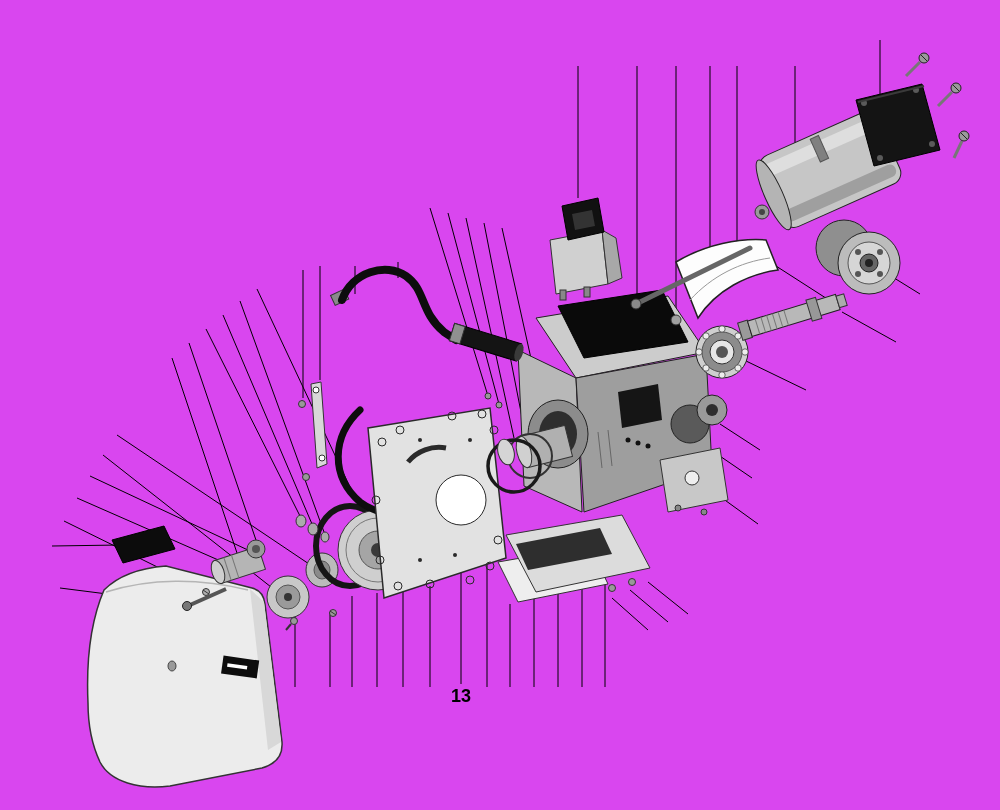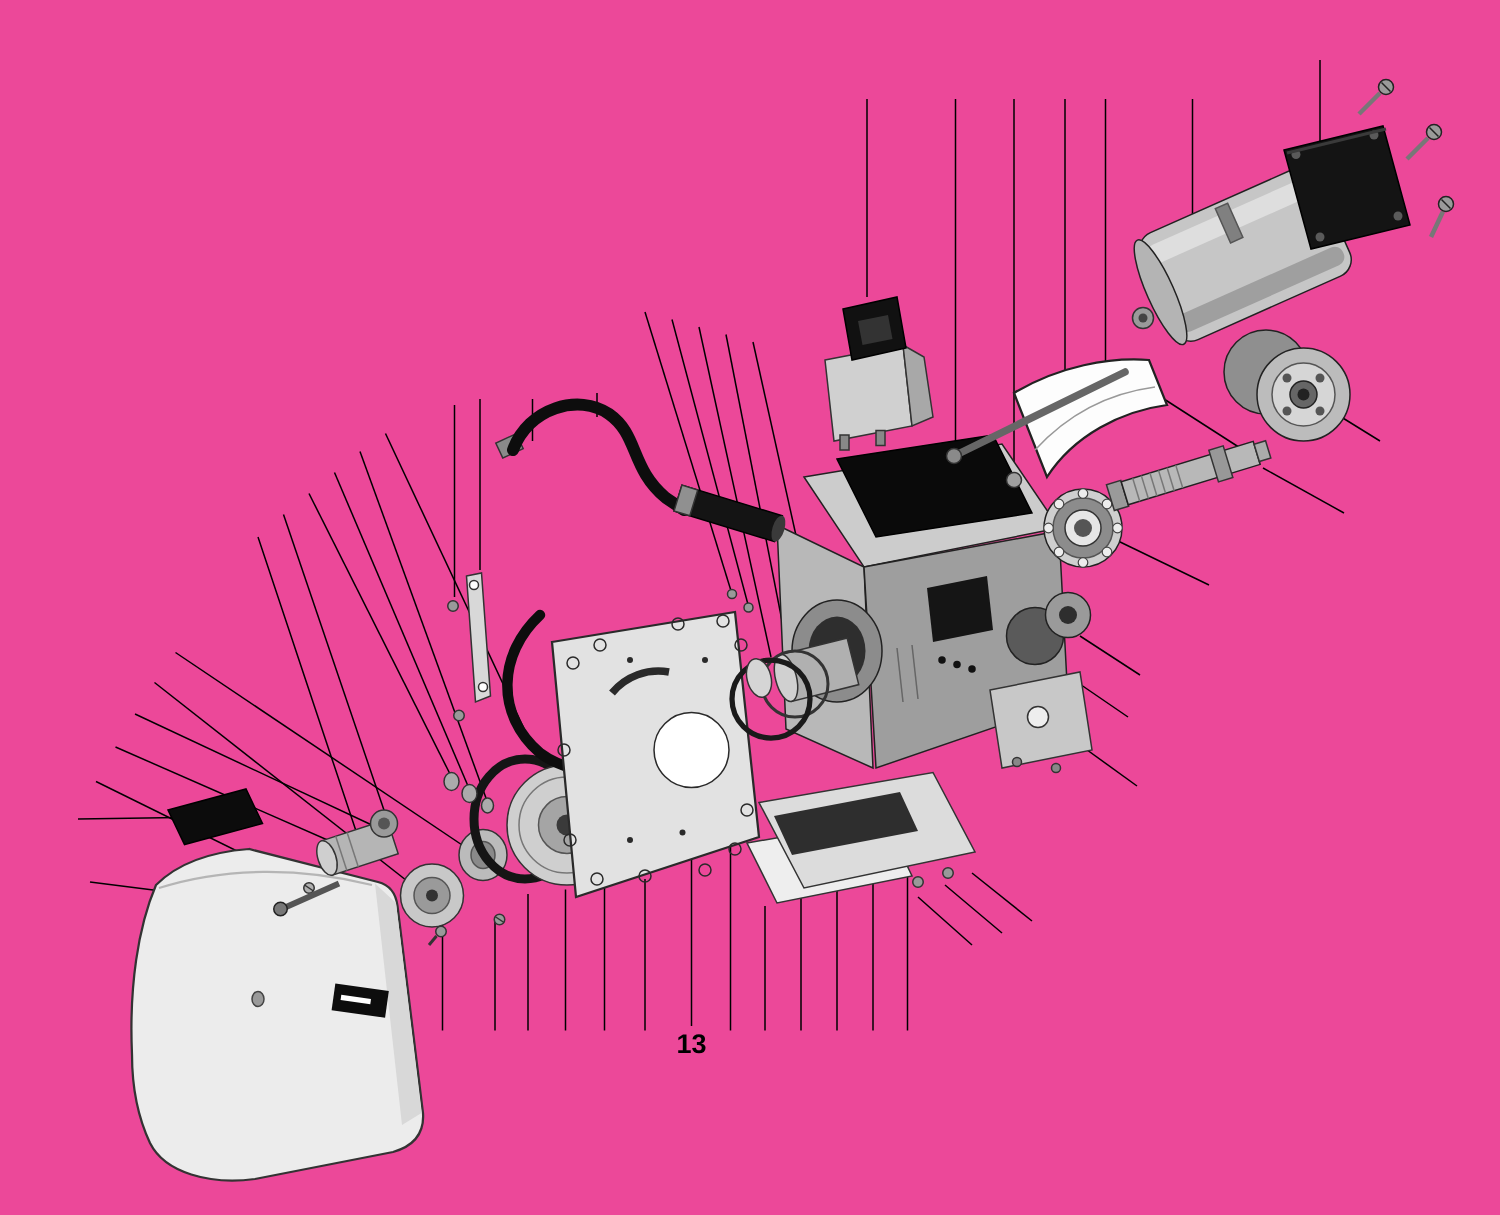--- a/index.html
+++ b/index.html
@@ -1,16 +1,16 @@
 <!DOCTYPE html>
 <html><head>
 <meta charset="utf-8">
 <style>
   html,body{margin:0;padding:0;background:#fff;}
-  .canvas{position:relative;width:1000px;height:810px;background:#ec4899;overflow:hidden;
+  .canvas{position:relative;width:1000px;height:810px;background:#d946ef;overflow:hidden;
           font-family:"Liberation Sans",sans-serif;}
   svg{display:block;}
   .ld{stroke:#000;stroke-width:1;fill:none;}
   .callout{font:bold 18px "Liberation Sans",sans-serif;fill:#000;}
 </style>
 </head>
 <body>
 
 <div class="canvas">
 <svg width="1000" height="810" viewBox="0 0 1000 810" xmlns="http://www.w3.org/2000/svg">

